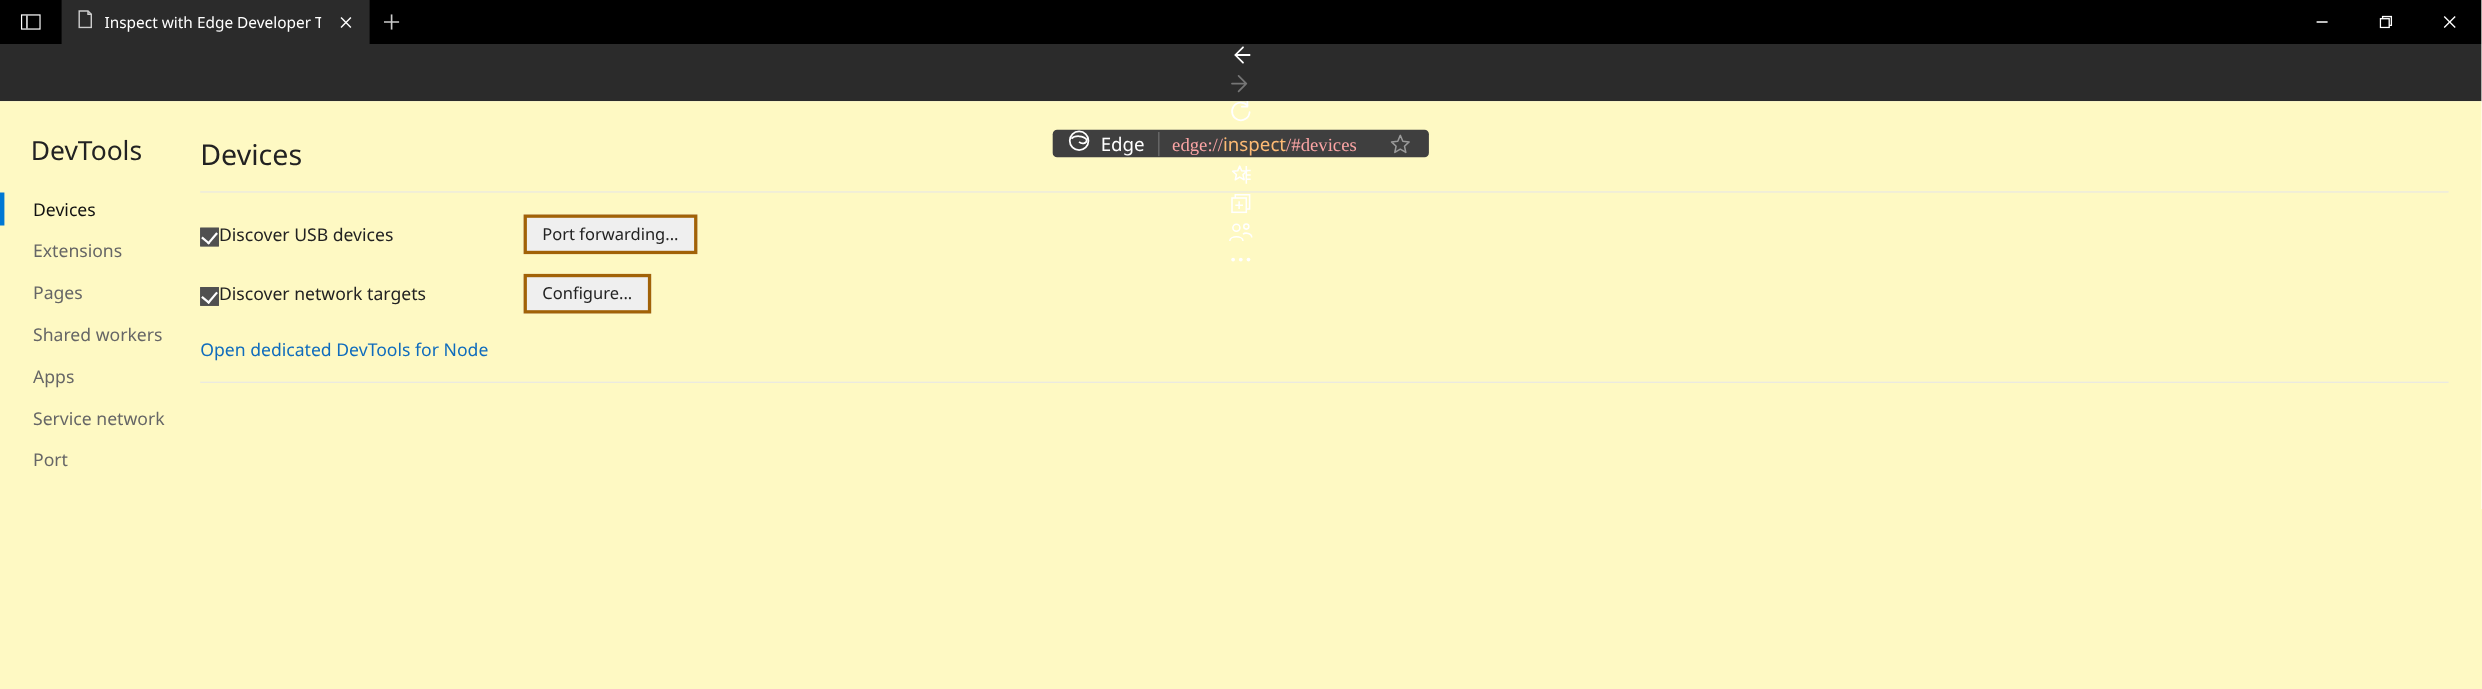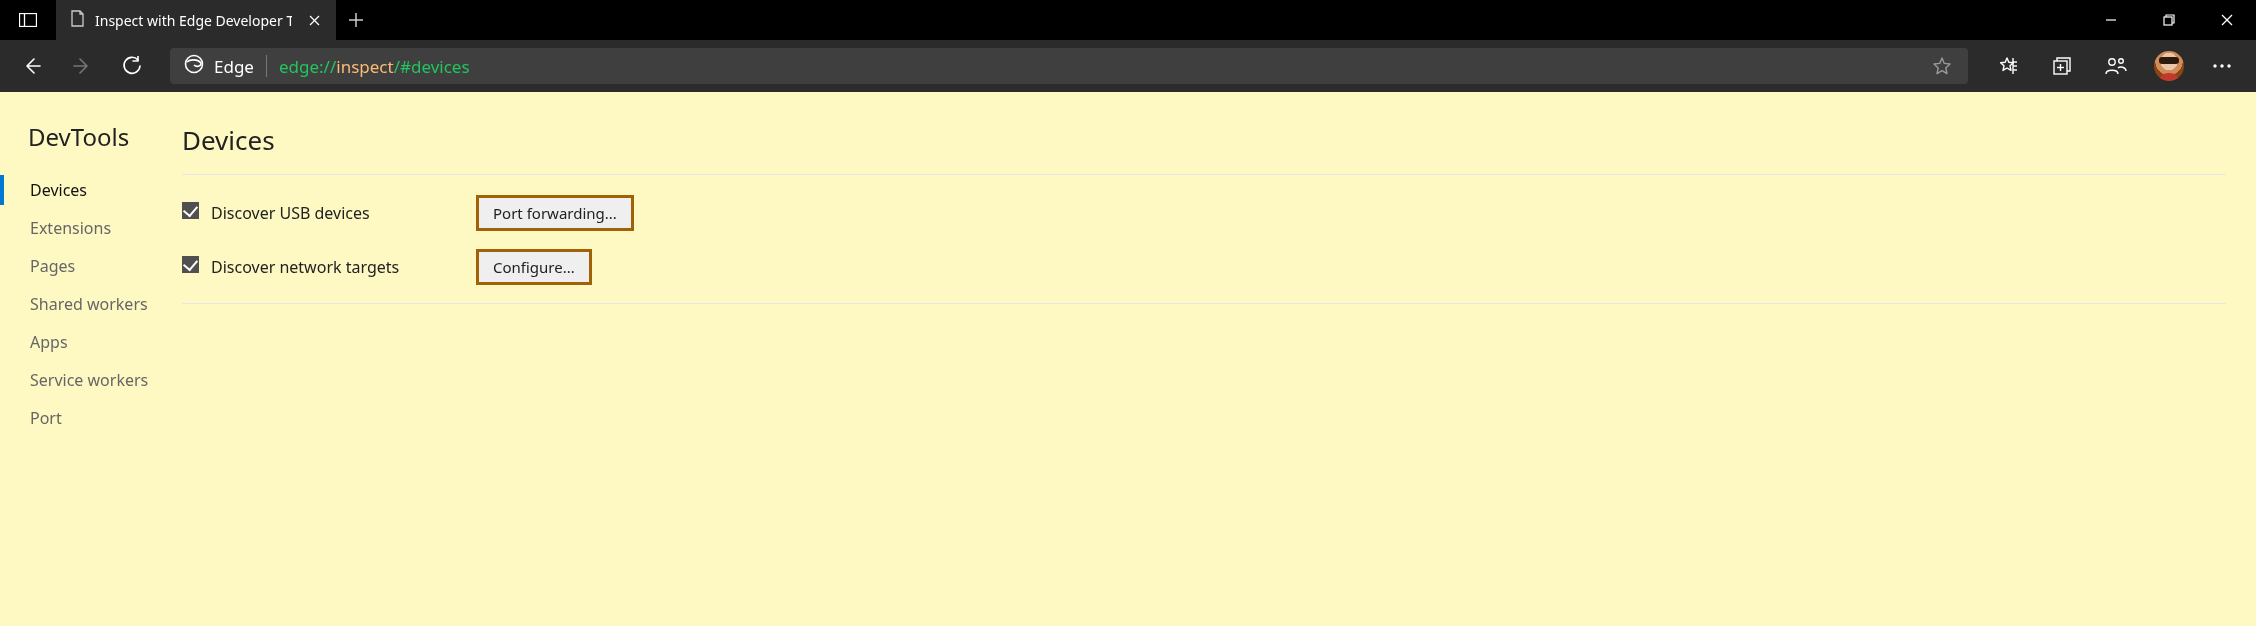--- a/index.html
+++ b/index.html
@@ -55,20 +55,21 @@
   }
 
   
   .toolbar {
     height: 52px;
     background: #2b2b2b;
     display: flex;
     align-items: center;
     padding: 0 10px;
     gap: 6px;
+    flex-direction: column;
   }
   .toolbar .nav-btn {
     width: 44px; height: 44px;
     display: flex; align-items: center; justify-content: center;
   }
   .nav-disabled svg { opacity: 0.35; }
 
   .addressbar {
     flex: 1;
     height: 36px;
@@ -84,21 +85,21 @@
   }
   .addressbar .brand {
     display: flex; align-items: center; gap: 10px;
     color: #fff;
   }
   .addressbar .brand-label { font-size: 17px; font-weight: 400; }
   .addressbar .sep {
     width: 1px; height: 22px; background: #777;
   }
   .url { display: flex; align-items: baseline; }
-  .url-dim { color: #22c55e; }
+  .url-dim { color: #fca5a5; font-family: Liberation Serif, serif; }
   .url-bright { color: #fdba74; }
   .addressbar-spacer { flex: 1; }
   .star { width: 32px; display: flex; align-items: center; justify-content: center; }
 
   .toolbar .action-btn {
     width: 48px; height: 44px;
     display: flex; align-items: center; justify-content: center;
   }
   .avatar {
     width: 30px; height: 30px; border-radius: 50%;
@@ -169,21 +170,21 @@
     padding-bottom: 16px;
   }
   .hr { height: 1px; background: #e6e6e6; margin-bottom: 20px; }
 
   .row {
     display: flex;
     align-items: center;
     gap: 14px;
     margin-bottom: 18px;
   }
-  .cell-check { width: 280px; display: flex; align-items: flex-start; gap: 12px; }
+  .cell-check { width: 280px; display: flex; align-items: flex-end; }
   .chk {
     width: 17px; height: 17px;
     border: 1px solid #767676;
     background: #fff;
     position: relative;
     flex-shrink: 0;
   }
   .chk.checked {
     background: #505050;
     border-color: #505050;
@@ -368,21 +369,21 @@
     <div class="nav-item">
       <span>Pages</span>
     </div>
     <div class="nav-item">
       <span>Shared workers</span>
     </div>
     <div class="nav-item">
       <span>Apps</span>
     </div>
     <div class="nav-item">
-      <span>Service workers</span>
+      <span>Service network</span>
     </div>
     <div class="nav-item">
       <span>Port</span>
     </div>
   </div>
 
   <div class="main">
     <div class="main-title">Devices</div>
     <div class="hr"></div>
 
@@ -395,17 +396,18 @@
     </div>
 
     <div class="row">
       <div class="cell-check">
         <div class="chk checked"></div>
         <span class="chk-label">Discover network targets</span>
       </div>
       <button class="btn">Configure...</button>
     </div>
 
+    <a class="link">Open dedicated DevTools for Node</a>
 
     <div class="hr"></div>
   </div>
 
 </div>
 
 </body></html>

